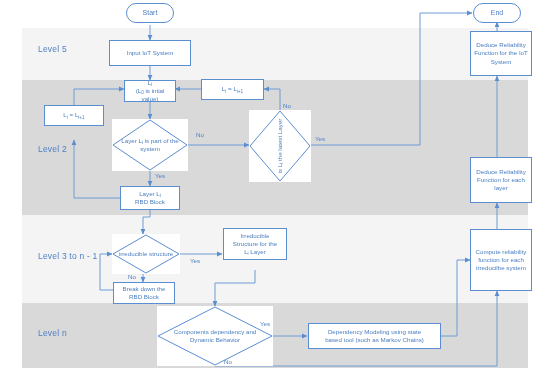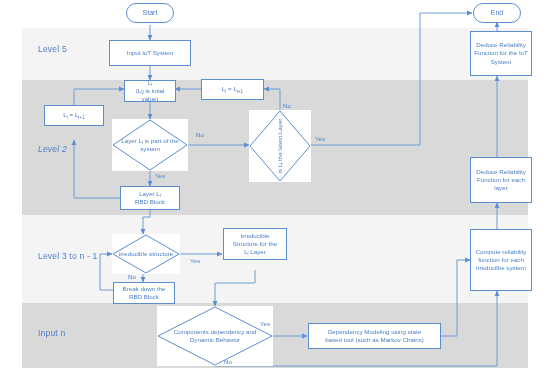--- a/index.html
+++ b/index.html
@@ -42,23 +42,23 @@
 <body>
 
 <div id="canvas">
 
   <div class="band" style="top:28px;height:52px;background:#f4f4f4;"></div>
   <div class="band" style="top:80px;height:135px;background:#d9d9d9;"></div>
   <div class="band" style="top:215px;height:88px;background:#f4f4f4;"></div>
   <div class="band" style="top:303px;height:65px;background:#d9d9d9;"></div>
 
   <div class="band-label" style="top:44px;">Level 5</div>
-  <div class="band-label" style="top:144px;font-style:italic;">Level 2</div>
+  <div class="band-label" style="top:144px;">Level 2</div>
   <div class="band-label" style="top:251px;">Level 3 to n - 1</div>
-  <div class="band-label" style="top:328px;">Input n</div>
+  <div class="band-label" style="top:328px;">Level n</div>
 
   <svg id="wires" viewBox="0 0 550 375">
     <defs>
       <marker id="ah" markerWidth="6" markerHeight="6" refX="5" refY="3" orient="auto" markerUnits="userSpaceOnUse">
         <path d="M0,0.6 L5.4,3 L0,5.4 z" fill="#5b8ed0"></path>
       </marker>
     </defs>
     <g fill="none" stroke="#6f9cd4" stroke-width="1" marker-end="url(#ah)">
 
       <path d="M150,25 L150,40"></path>

